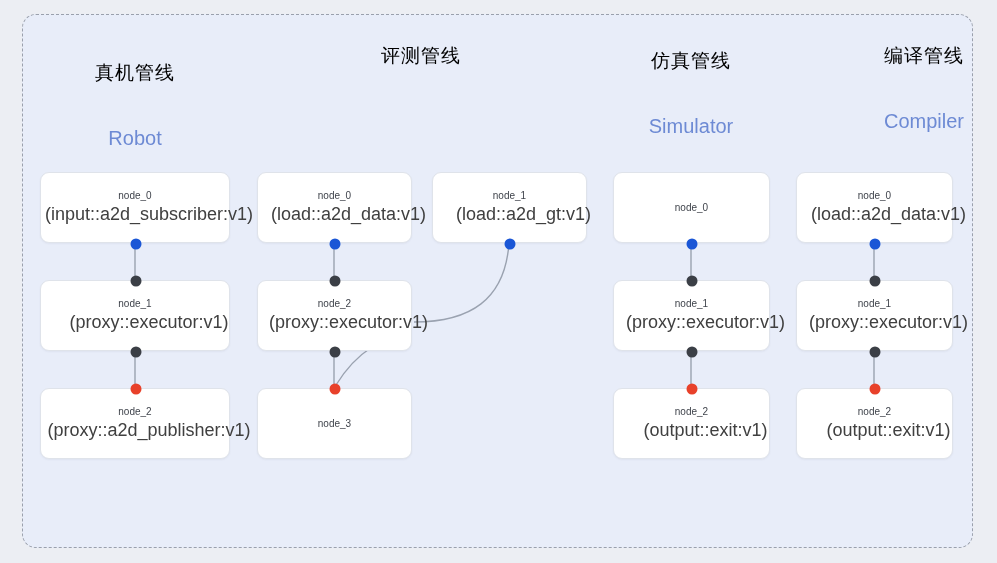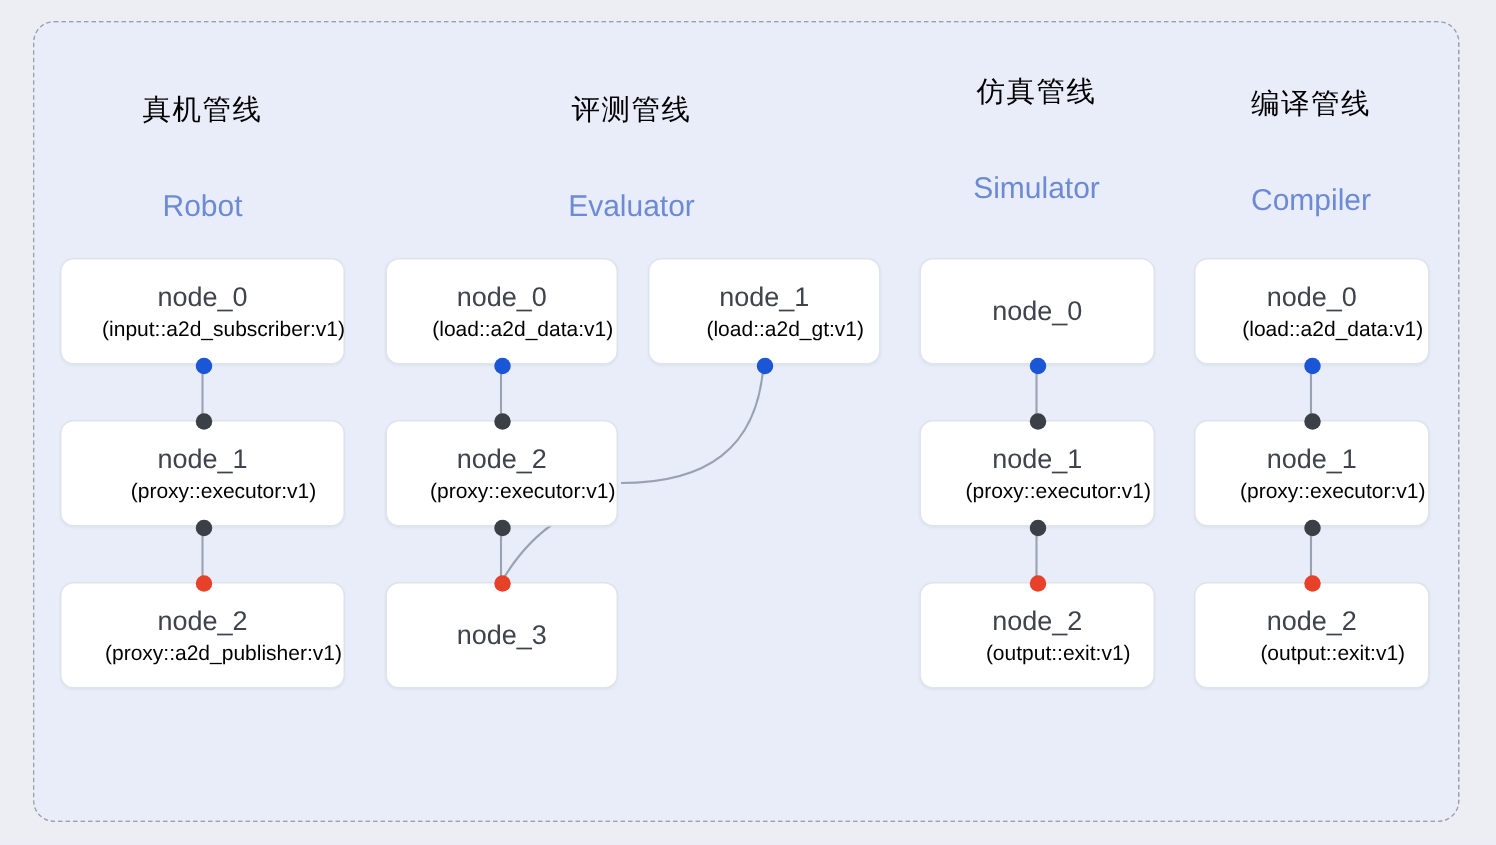--- a/index.html
+++ b/index.html
@@ -50,28 +50,28 @@
     background:#ffffff;
     border:1px solid #dfe3ea;
     border-radius:9px;
     display:flex;
     flex-direction:column;
     align-items:center;
     justify-content:center;
     box-shadow:0 1px 2px rgba(30,40,70,.05);
   }
   .node .title{
-    font-size:18px;
+    font-size:10px;
     color:#3f434b;
     line-height:1.35;
     white-space:nowrap;
   }
   .node .sub{
-    font-size:14px;
-    color:#000000;
+    font-size:18px;
+    color:#404040;
     line-height:1.35;
     white-space:nowrap;
     margin-left:28px;
   }
 
   .port{
     position:absolute;
     width:11px;height:11px;
     border-radius:50%;
     transform:translate(-50%,-50%);
@@ -104,29 +104,28 @@
     <line x1="691" y1="350" x2="691" y2="386" stroke="#9aa2b0" stroke-width="1.4"></line>
 
     <line x1="874" y1="242" x2="874" y2="278" stroke="#9aa2b0" stroke-width="1.4"></line>
     <line x1="874" y1="350" x2="874" y2="386" stroke="#9aa2b0" stroke-width="1.4"></line>
   </svg>
 
   <div class="col-head" style="left:45px;top:60px;width:180px;">
     <div class="cn">真机管线</div>
     <div class="en">Robot</div>
   </div>
-  <div class="col-head" style="left:331px;top:60px;width:180px;">
+  <div class="col-head" style="left:331px;top:43px;width:180px;">
     <div class="cn">评测管线</div>
-    <div class="en">Evaluator</div>
   </div>
   <div class="col-head" style="left:601px;top:48px;width:180px;">
     <div class="cn">仿真管线</div>
     <div class="en">Simulator</div>
   </div>
-  <div class="col-head" style="left:784px;top:56px;width:180px;">
+  <div class="col-head" style="left:784px;top:43px;width:180px;text-align:right;">
     <div class="cn">编译管线</div>
     <div class="en">Compiler</div>
   </div>
 
   <div class="node" style="left:40px;top:172px;width:190px;height:71px;">
     <div class="title">node_0</div>
     <div class="sub">(input::a2d_subscriber:v1)</div>
     <span class="port in-blue" style="left:95px;top:71px;"></span>
   </div>
   <div class="node" style="left:40px;top:280px;width:190px;height:71px;">

